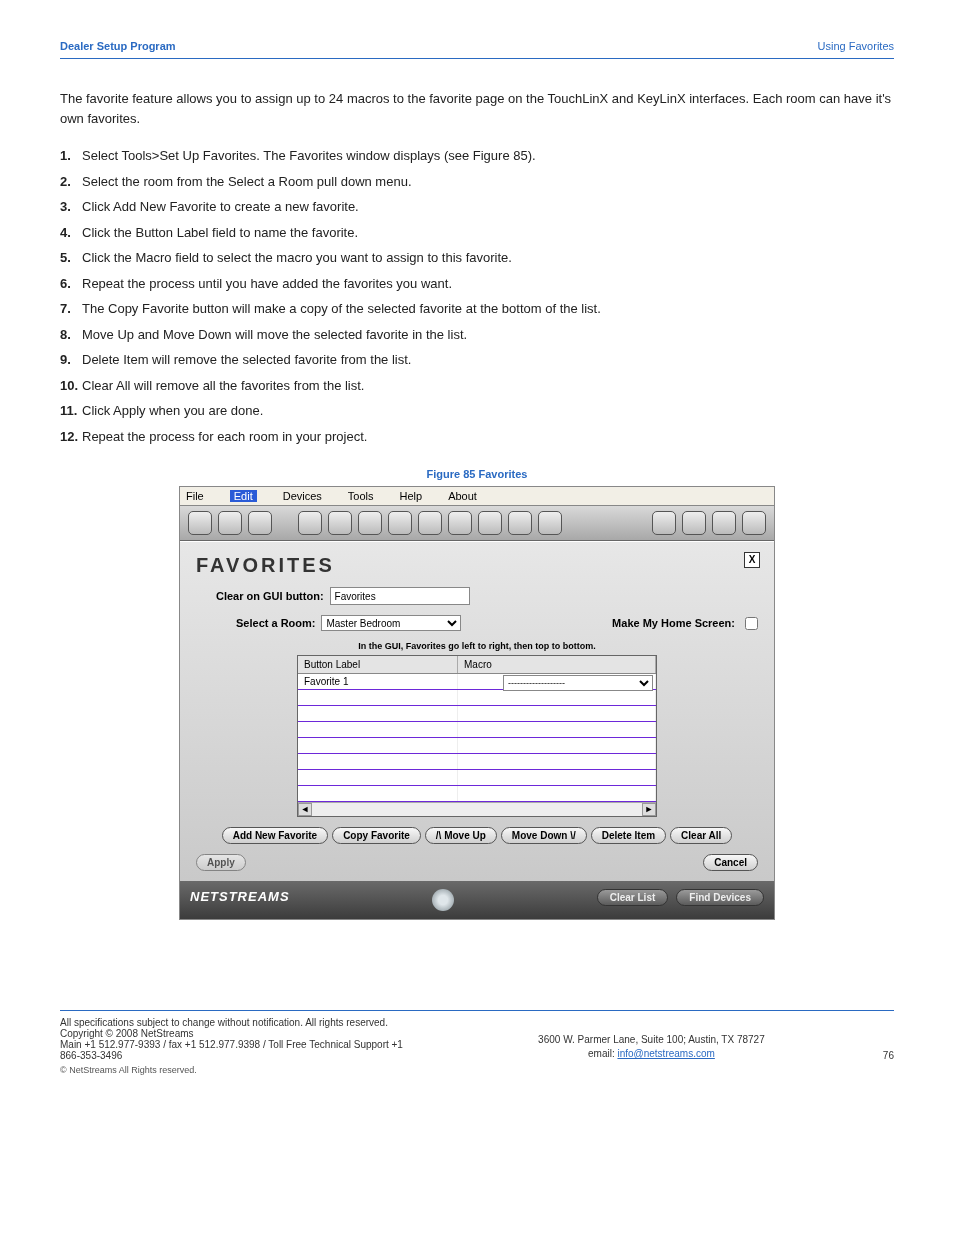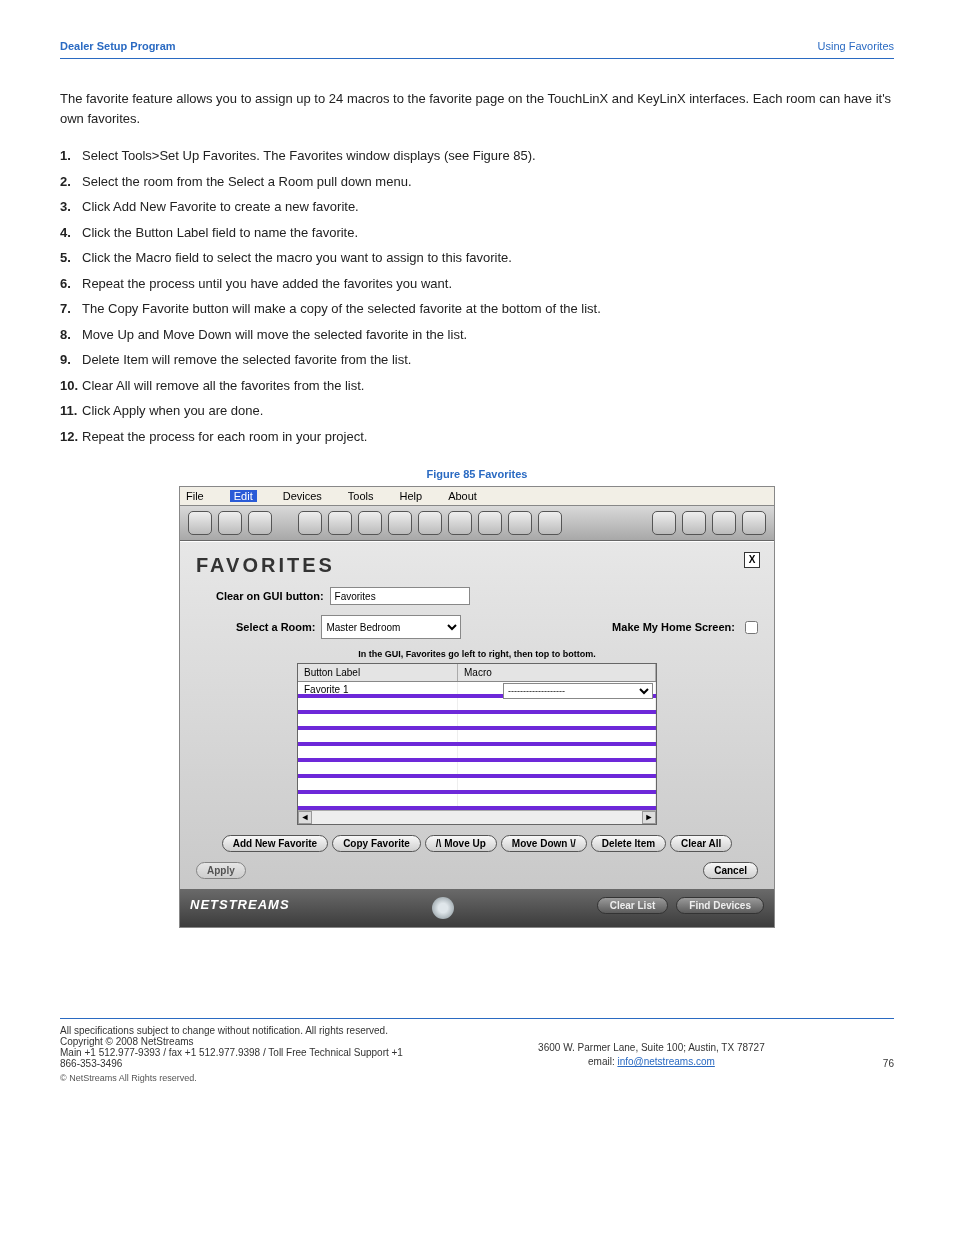--- a/index.html
+++ b/index.html
@@ -20,27 +20,27 @@
 .menubar .active{background:#2a5bd7;color:#fff;padding:0 4px}
 .toolbar{background:linear-gradient(#d9d9d9,#a8a8a8);padding:5px 8px;display:flex;gap:6px;align-items:center;border-top:1px solid #888;border-bottom:1px solid #666}
 .tbtn{width:24px;height:24px;background:linear-gradient(#eee,#bbb);border:1px solid #555;border-radius:5px;display:inline-block}
 .tsep{width:14px}
 .panel{background:linear-gradient(#e7e7e7,#c9c9c9);padding:12px 16px 10px 16px;position:relative;border-top:1px solid #fff}
 .panel-title{font-size:20px;font-weight:700;letter-spacing:3px;color:#333}
 .close-x{position:absolute;top:10px;right:14px;width:16px;height:16px;border:1px solid #333;background:#fff;text-align:center;line-height:14px;font-weight:700;font-size:10px}
 .frow{display:flex;align-items:center;margin:10px 0;font-size:11px}
 .frow label{font-weight:700;margin-right:6px}
 .txt{background:#fff;border:1px solid #888;height:18px;padding:1px 4px;font-size:10px}
-.sel{background:#fff;border:1px solid #888;height:24px;font-size:10px}
+.sel{background:#fff;border:1px solid #888;height:16px;font-size:10px}
 .note{font-size:9px;font-weight:700;text-align:center;margin:4px 0}
 .grid{border:1px solid #666;background:#fff;width:360px;margin:0 auto}
 .grid-head{display:flex;background:#e4e4e4;border-bottom:1px solid #888}
 .gh{padding:3px 6px;font-weight:400;font-size:10px;border-right:1px solid #aaa}
 .gh1{width:160px}.gh2{flex:1}
-.grow{display:flex;border-bottom:4px solid #6d28d9;height:16px}
+.grow{display:flex;border-bottom:1px solid #6d28d9;height:16px}
 .gc{padding:2px 6px;font-size:10px;border-right:1px solid #eee}
 .gc1{width:160px}.gc2{flex:1;position:relative}
 .mini-sel{position:absolute;right:2px;top:1px;width:150px;height:16px;border:1px solid #888;font-size:9px;background:#fff}
 .gscroll{display:flex;background:#eee;border-top:1px solid #aaa;height:14px}
 .gscroll .arr{width:14px;text-align:center;font-size:9px;border:1px solid #999;background:#ddd}
 .gscroll .track{flex:1}
 .btnrow{display:flex;justify-content:center;gap:4px;margin:10px 0;flex-wrap:wrap}
 .pill{background:linear-gradient(#f8f8f8,#cfcfcf);border:1px solid #555;border-radius:10px;padding:2px 10px;font-size:10px;font-weight:700}
 .lowrow{display:flex;justify-content:space-between;margin-top:6px}
 .status{background:linear-gradient(#6a6a6a,#3c3c3c);padding:8px 10px;display:flex;align-items:flex-start;justify-content:space-between;color:#fff}

